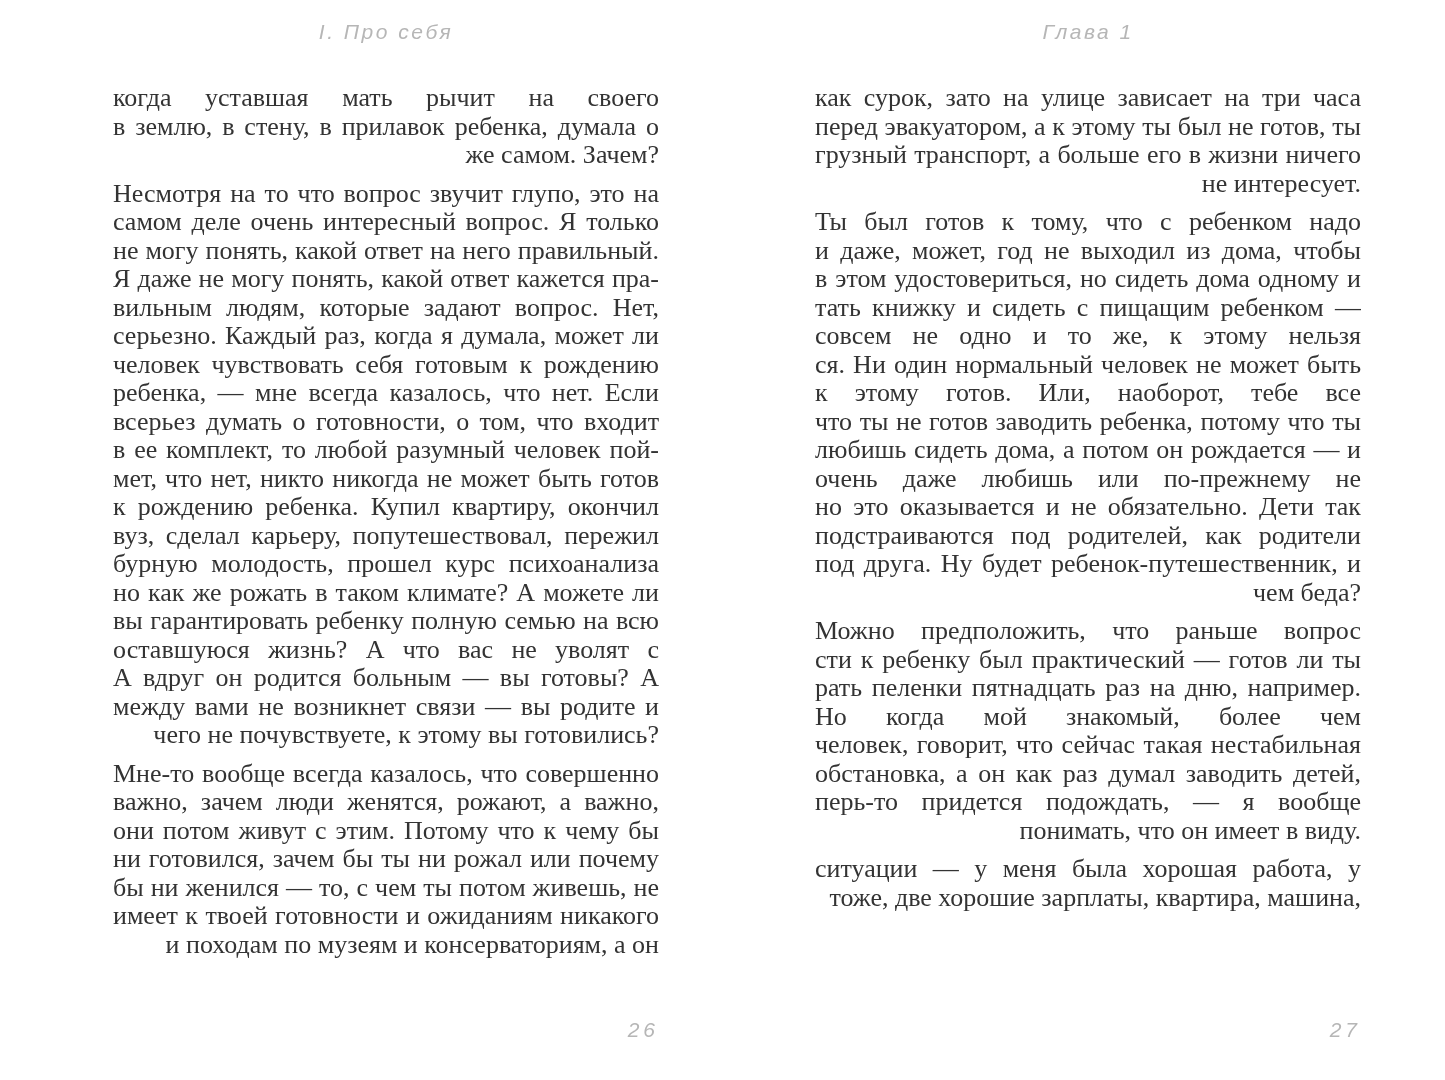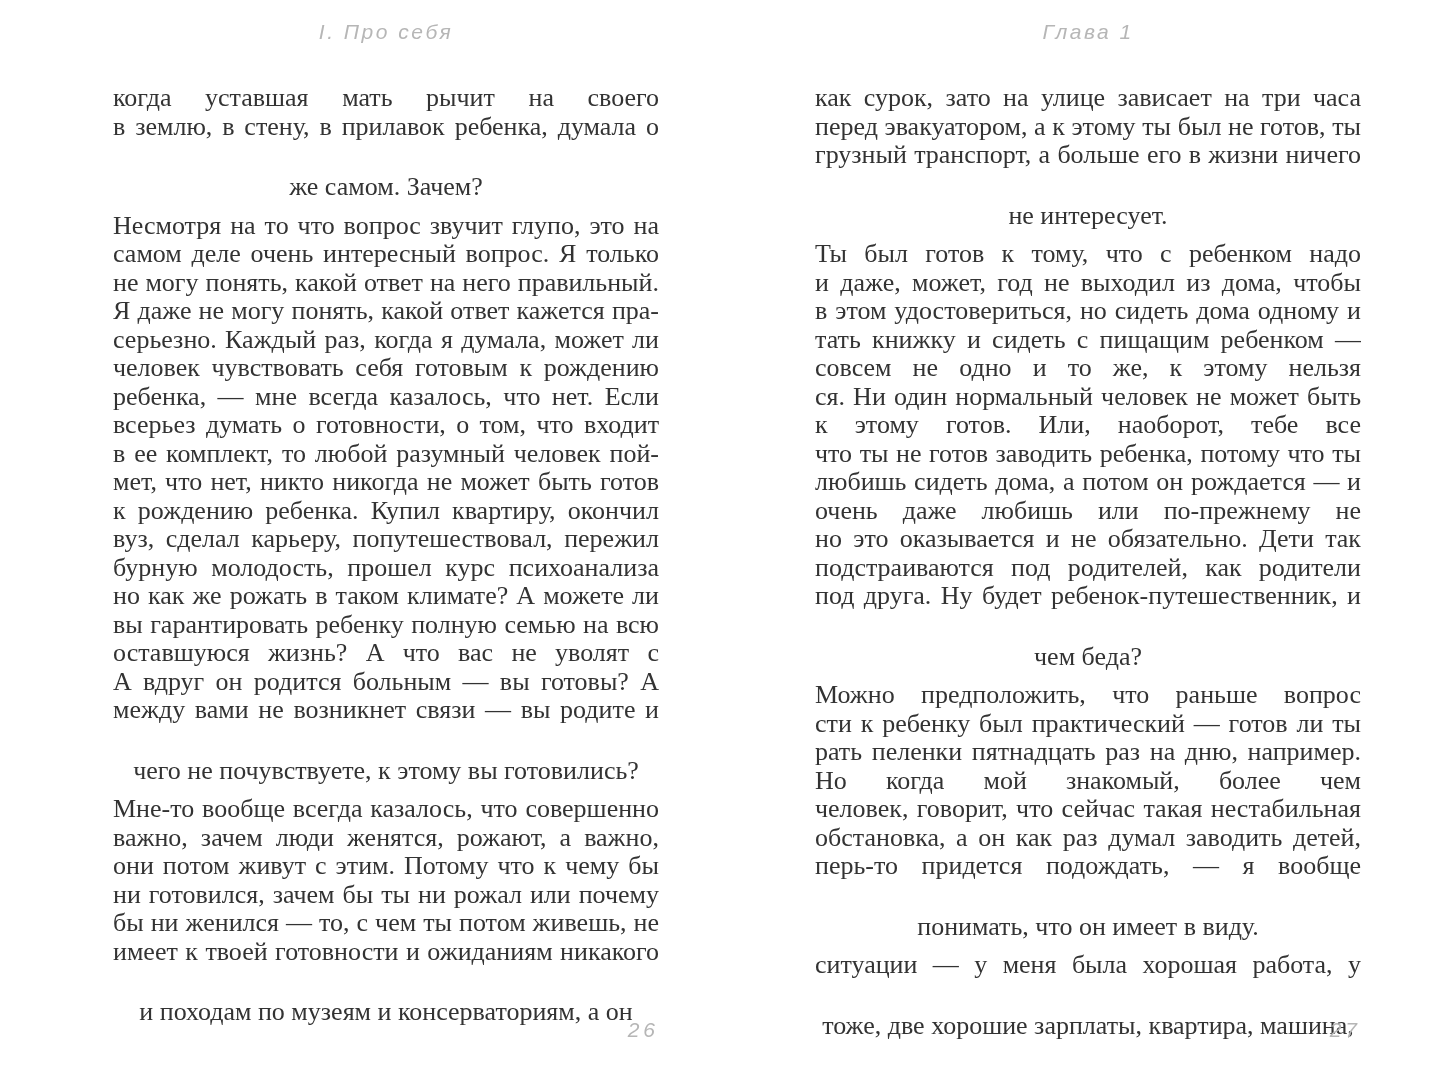--- a/index.html
+++ b/index.html
@@ -60,21 +60,21 @@
   }
   
   .line::after {
     content: "";
     display: inline-block;
     width: 100%;
     height: 0;
   }
   
   .para .line:last-child::after { content: none; }
-  .para .line:last-child { text-align: center; margin-top: 32px; }
+  .para .line:last-child { text-align: right; }
   .page-number {
     position: absolute;
     top: 1018px;
     left: 0;
     right: 0;
     text-align: right;
     font-family: "Liberation Sans", sans-serif;
     font-style: italic;
     font-size: 21px;
     letter-spacing: 4px;
@@ -92,20 +92,21 @@
         <div class="para">
           <div class="line">когда уставшая мать рычит на своего вжавшегося</div>
           <div class="line">в землю, в стену, в прилавок ребенка, думала о том</div>
           <div class="line">же самом. Зачем?</div>
         </div>
         <div class="para">
           <div class="line">Несмотря на то что вопрос звучит глупо, это на</div>
           <div class="line">самом деле очень интересный вопрос. Я только</div>
           <div class="line">не могу понять, какой ответ на него правильный.</div>
           <div class="line">Я даже не могу понять, какой ответ кажется пра-</div>
+          <div class="line">вильным людям, которые задают вопрос. Нет,</div>
           <div class="line">серьезно. Каждый раз, когда я думала, может ли</div>
           <div class="line">человек чувствовать себя готовым к рождению</div>
           <div class="line">ребенка, — мне всегда казалось, что нет. Если</div>
           <div class="line">всерьез думать о готовности, о том, что входит</div>
           <div class="line">в ее комплект, то любой разумный человек пой-</div>
           <div class="line">мет, что нет, никто никогда не может быть готов</div>
           <div class="line">к рождению ребенка. Купил квартиру, окончил</div>
           <div class="line">вуз, сделал карьеру, попутешествовал, пережил</div>
           <div class="line">бурную молодость, прошел курс психоанализа —</div>
           <div class="line">но как же рожать в таком климате? А можете ли</div>

